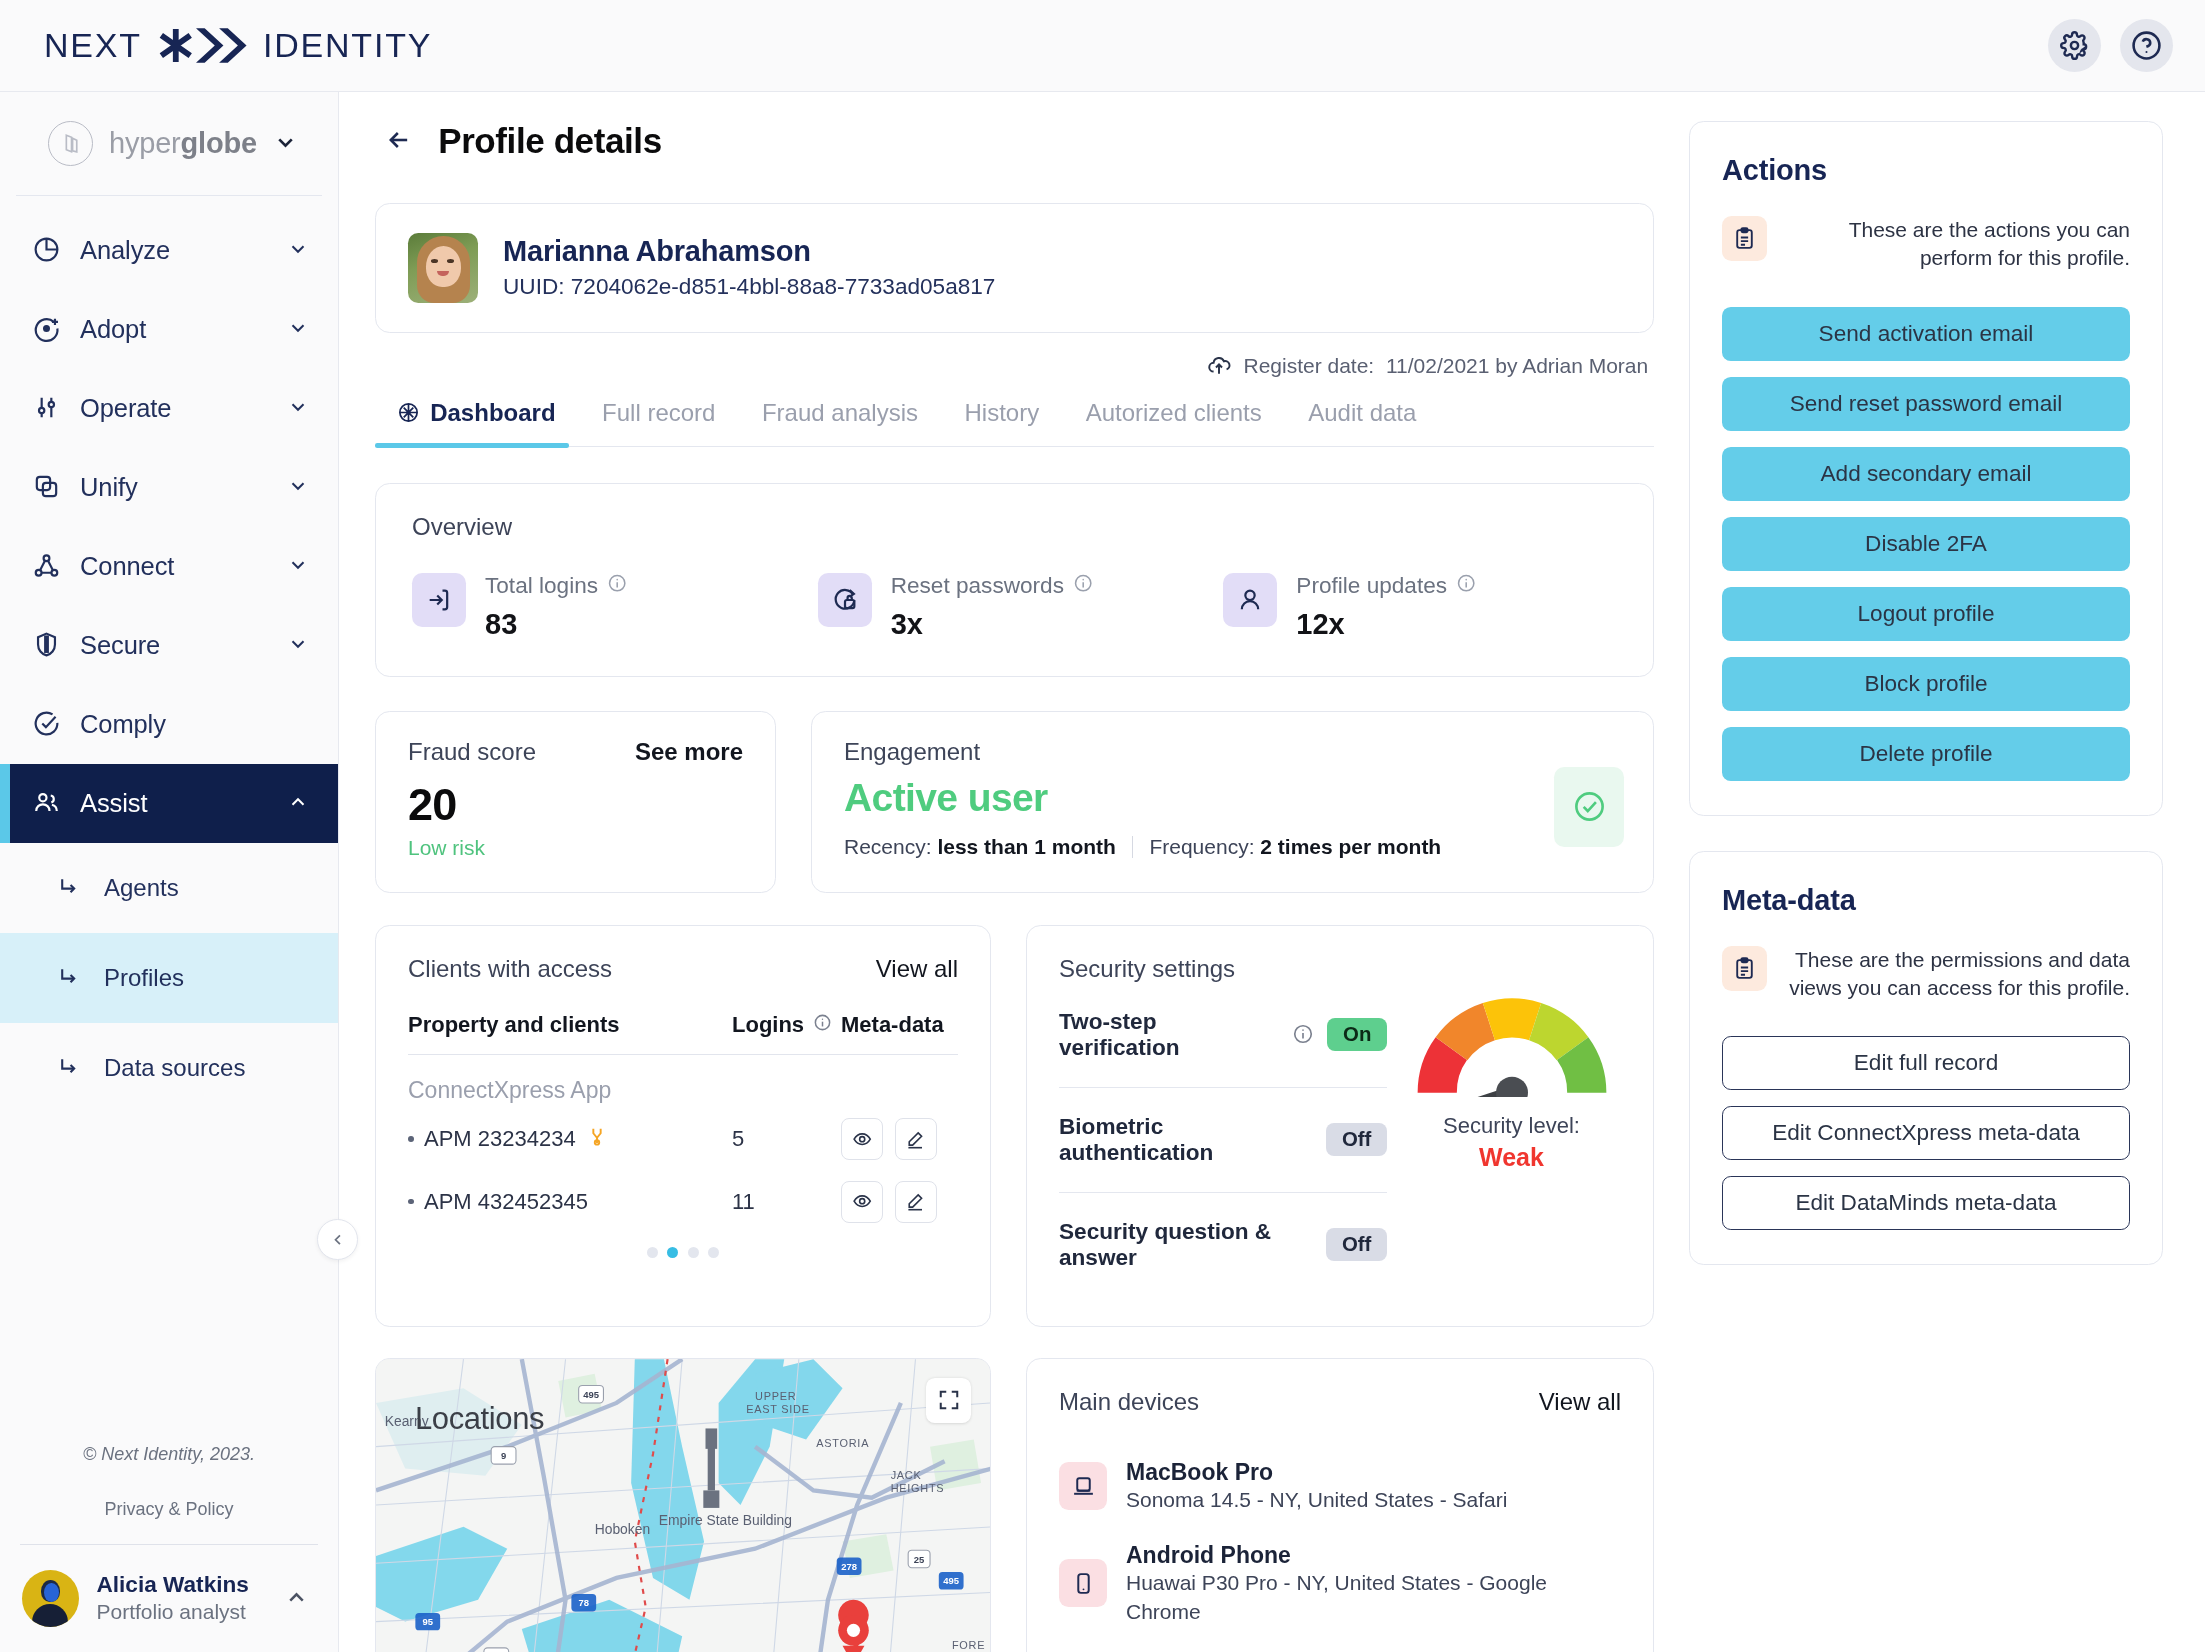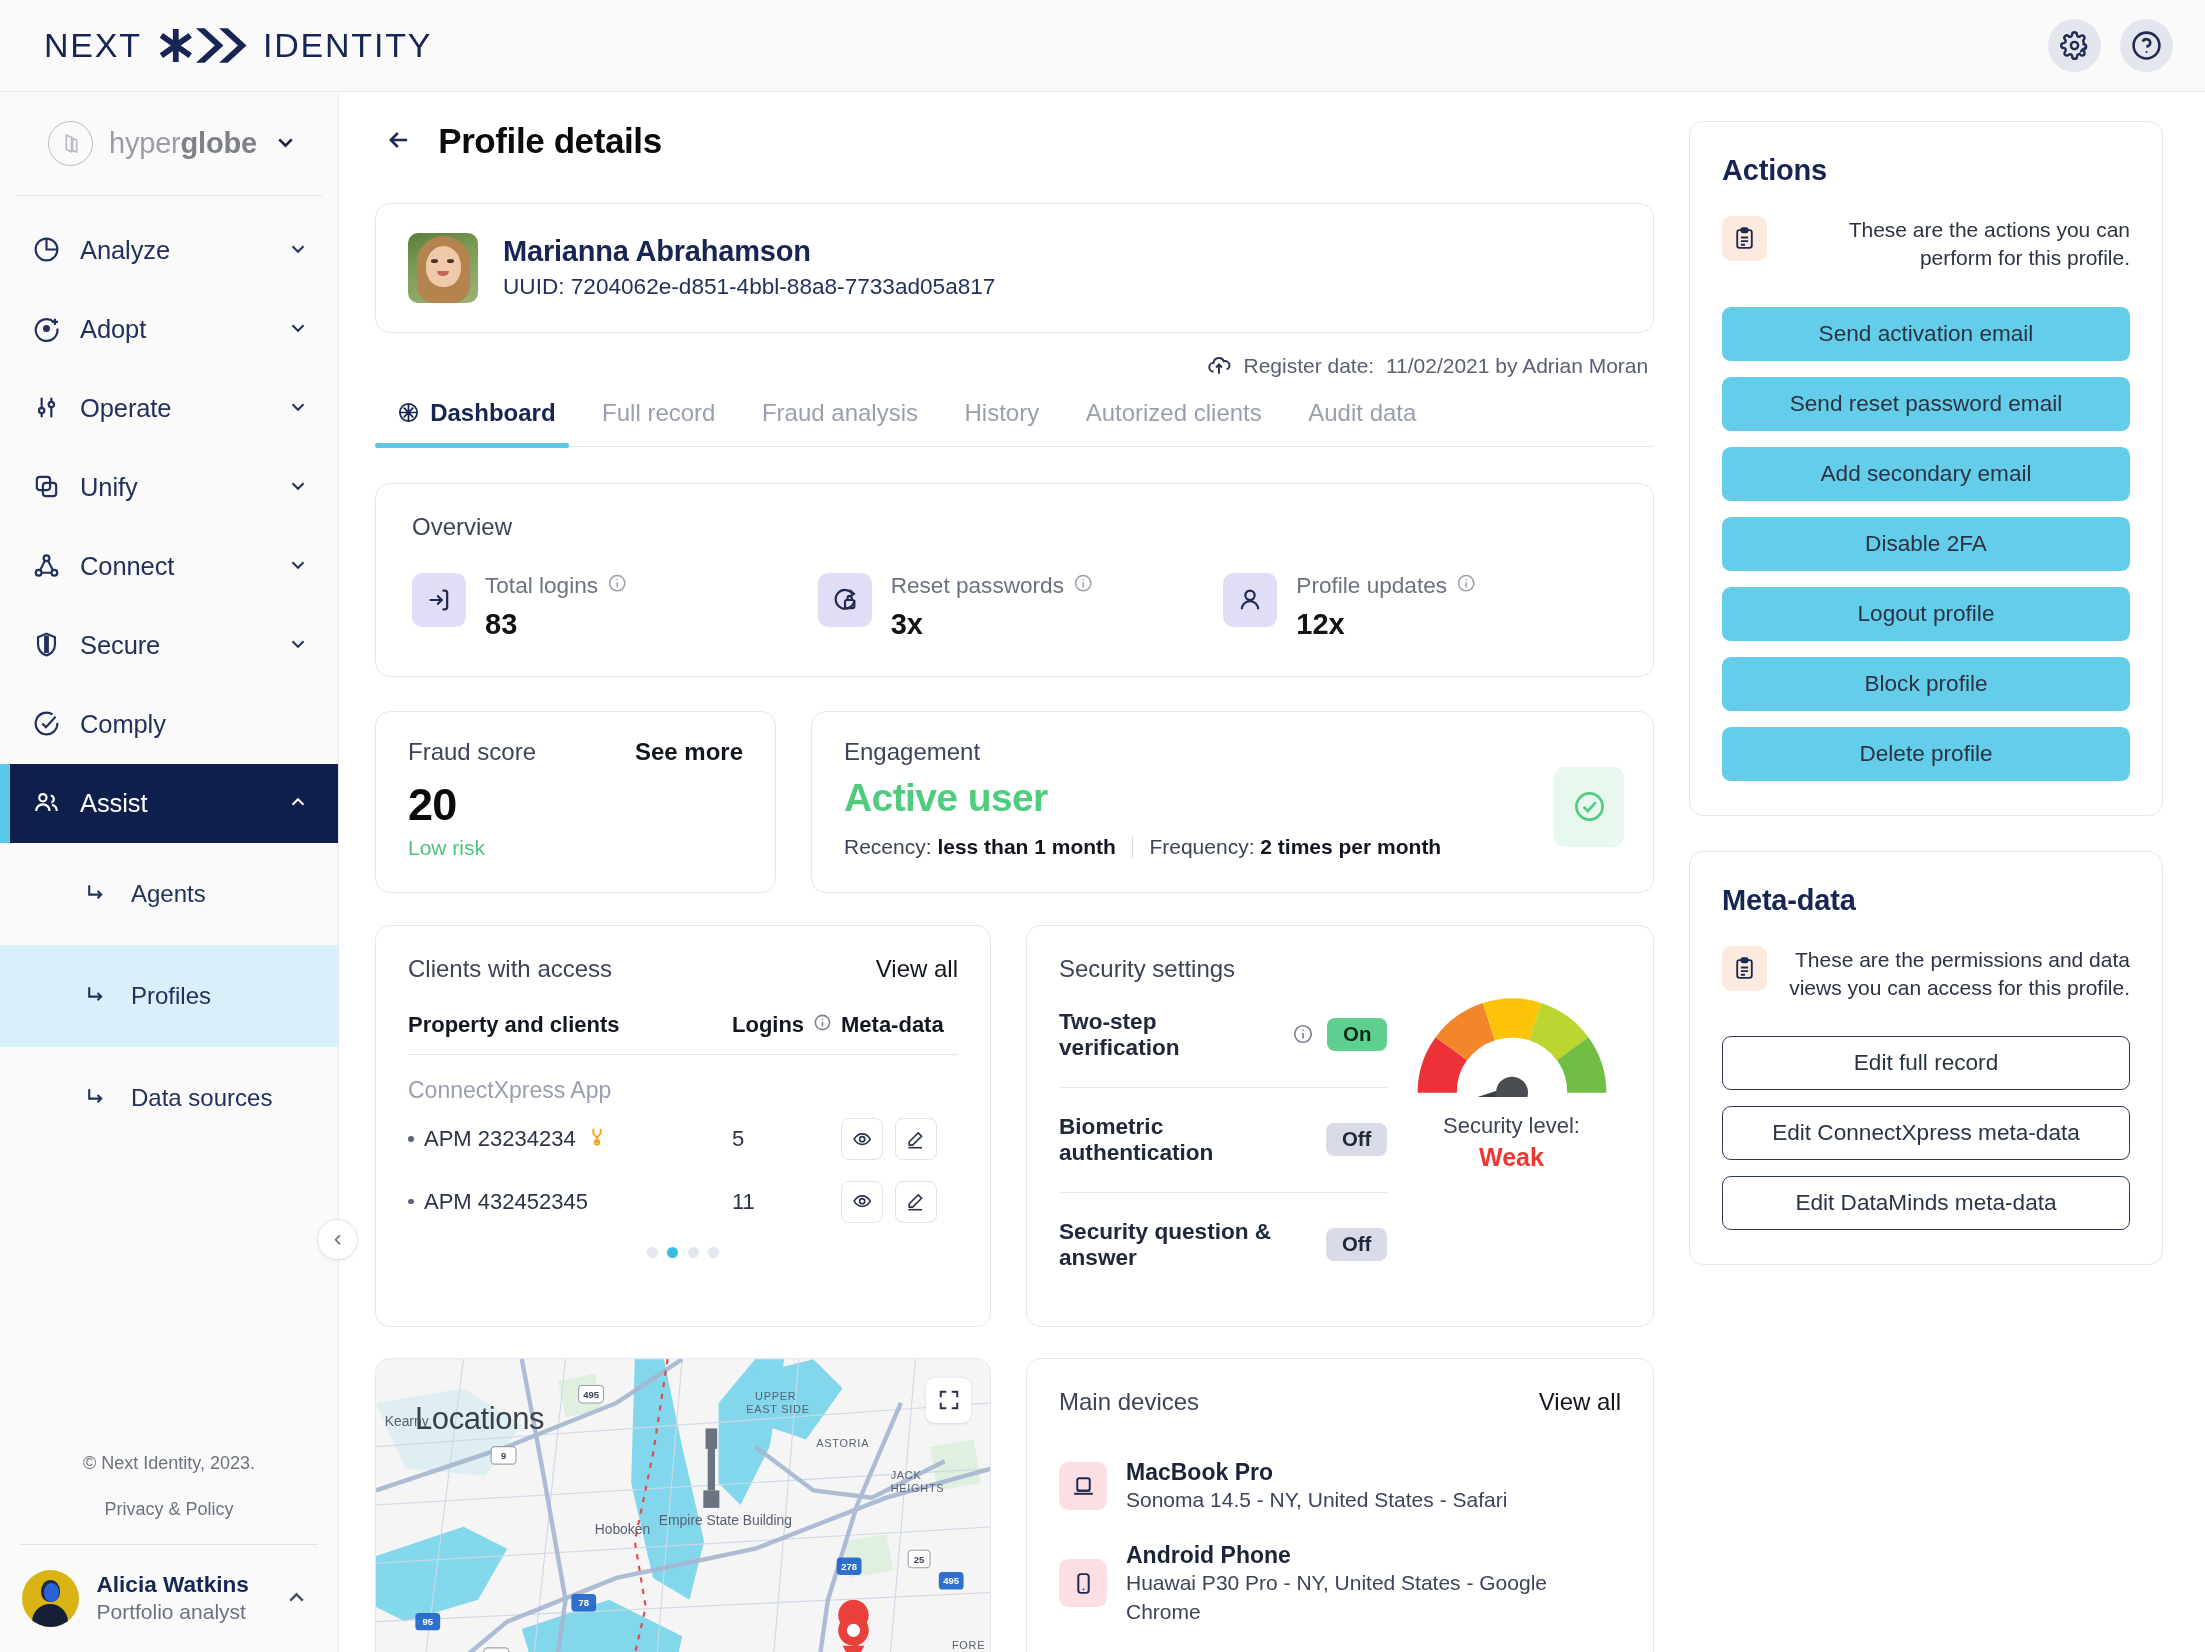--- a/index.html
+++ b/index.html
@@ -68,30 +68,30 @@
   .nav-item .lbl { font-size: 25.5px; color: #22305c; letter-spacing: -0.1px; }
   .nav-item .caret { margin-left: auto; }
   .nav-item.active { background: #0f1f4b; }
   .nav-item.active .lbl { color: #ffffff; font-weight: 400; }
   .nav-item.active::before {
     content: ""; position: absolute; left: 0; top: 0; bottom: 0; width: 9.5px;
     background: #5bc8e8;
   }
   .nav-sub {
     display: flex; align-items: center; gap: 22px;
-    height: 102px; padding: 0 29px 0 84px;
+    height: 90px; padding: 0 29px 0 57px;
     cursor: pointer;
   }
   .nav-sub .lbl { font-size: 24px; color: #22305c; }
   .nav-sub.selected { background: #d7f0f9; }
 
   .side-foot { margin-top: auto; }
   .side-legal { text-align: center; padding: 0 29px; }
   .side-legal div { font-size: 18px; color: #6b7280; line-height: 1.1; }
-  .side-legal .l1 { margin-bottom: 26px; }
+  .side-legal .l1 { margin-bottom: 35px; font-style: italic; }
   .side-legal .l2 { margin-bottom: 25px; }
   .side-divider { height: 0.7px; background: #dfe2ea; margin: 0 20.4px; }
   .user-row {
     display: flex; align-items: center; gap: 17.5px;
     padding: 25px 29px 25px 22px; cursor: pointer;
   }
   .user-av {
     width: 57px; height: 57px; border-radius: 50%;
     background: #d9b414; flex: 0 0 57px; overflow: hidden; position: relative;
   }

